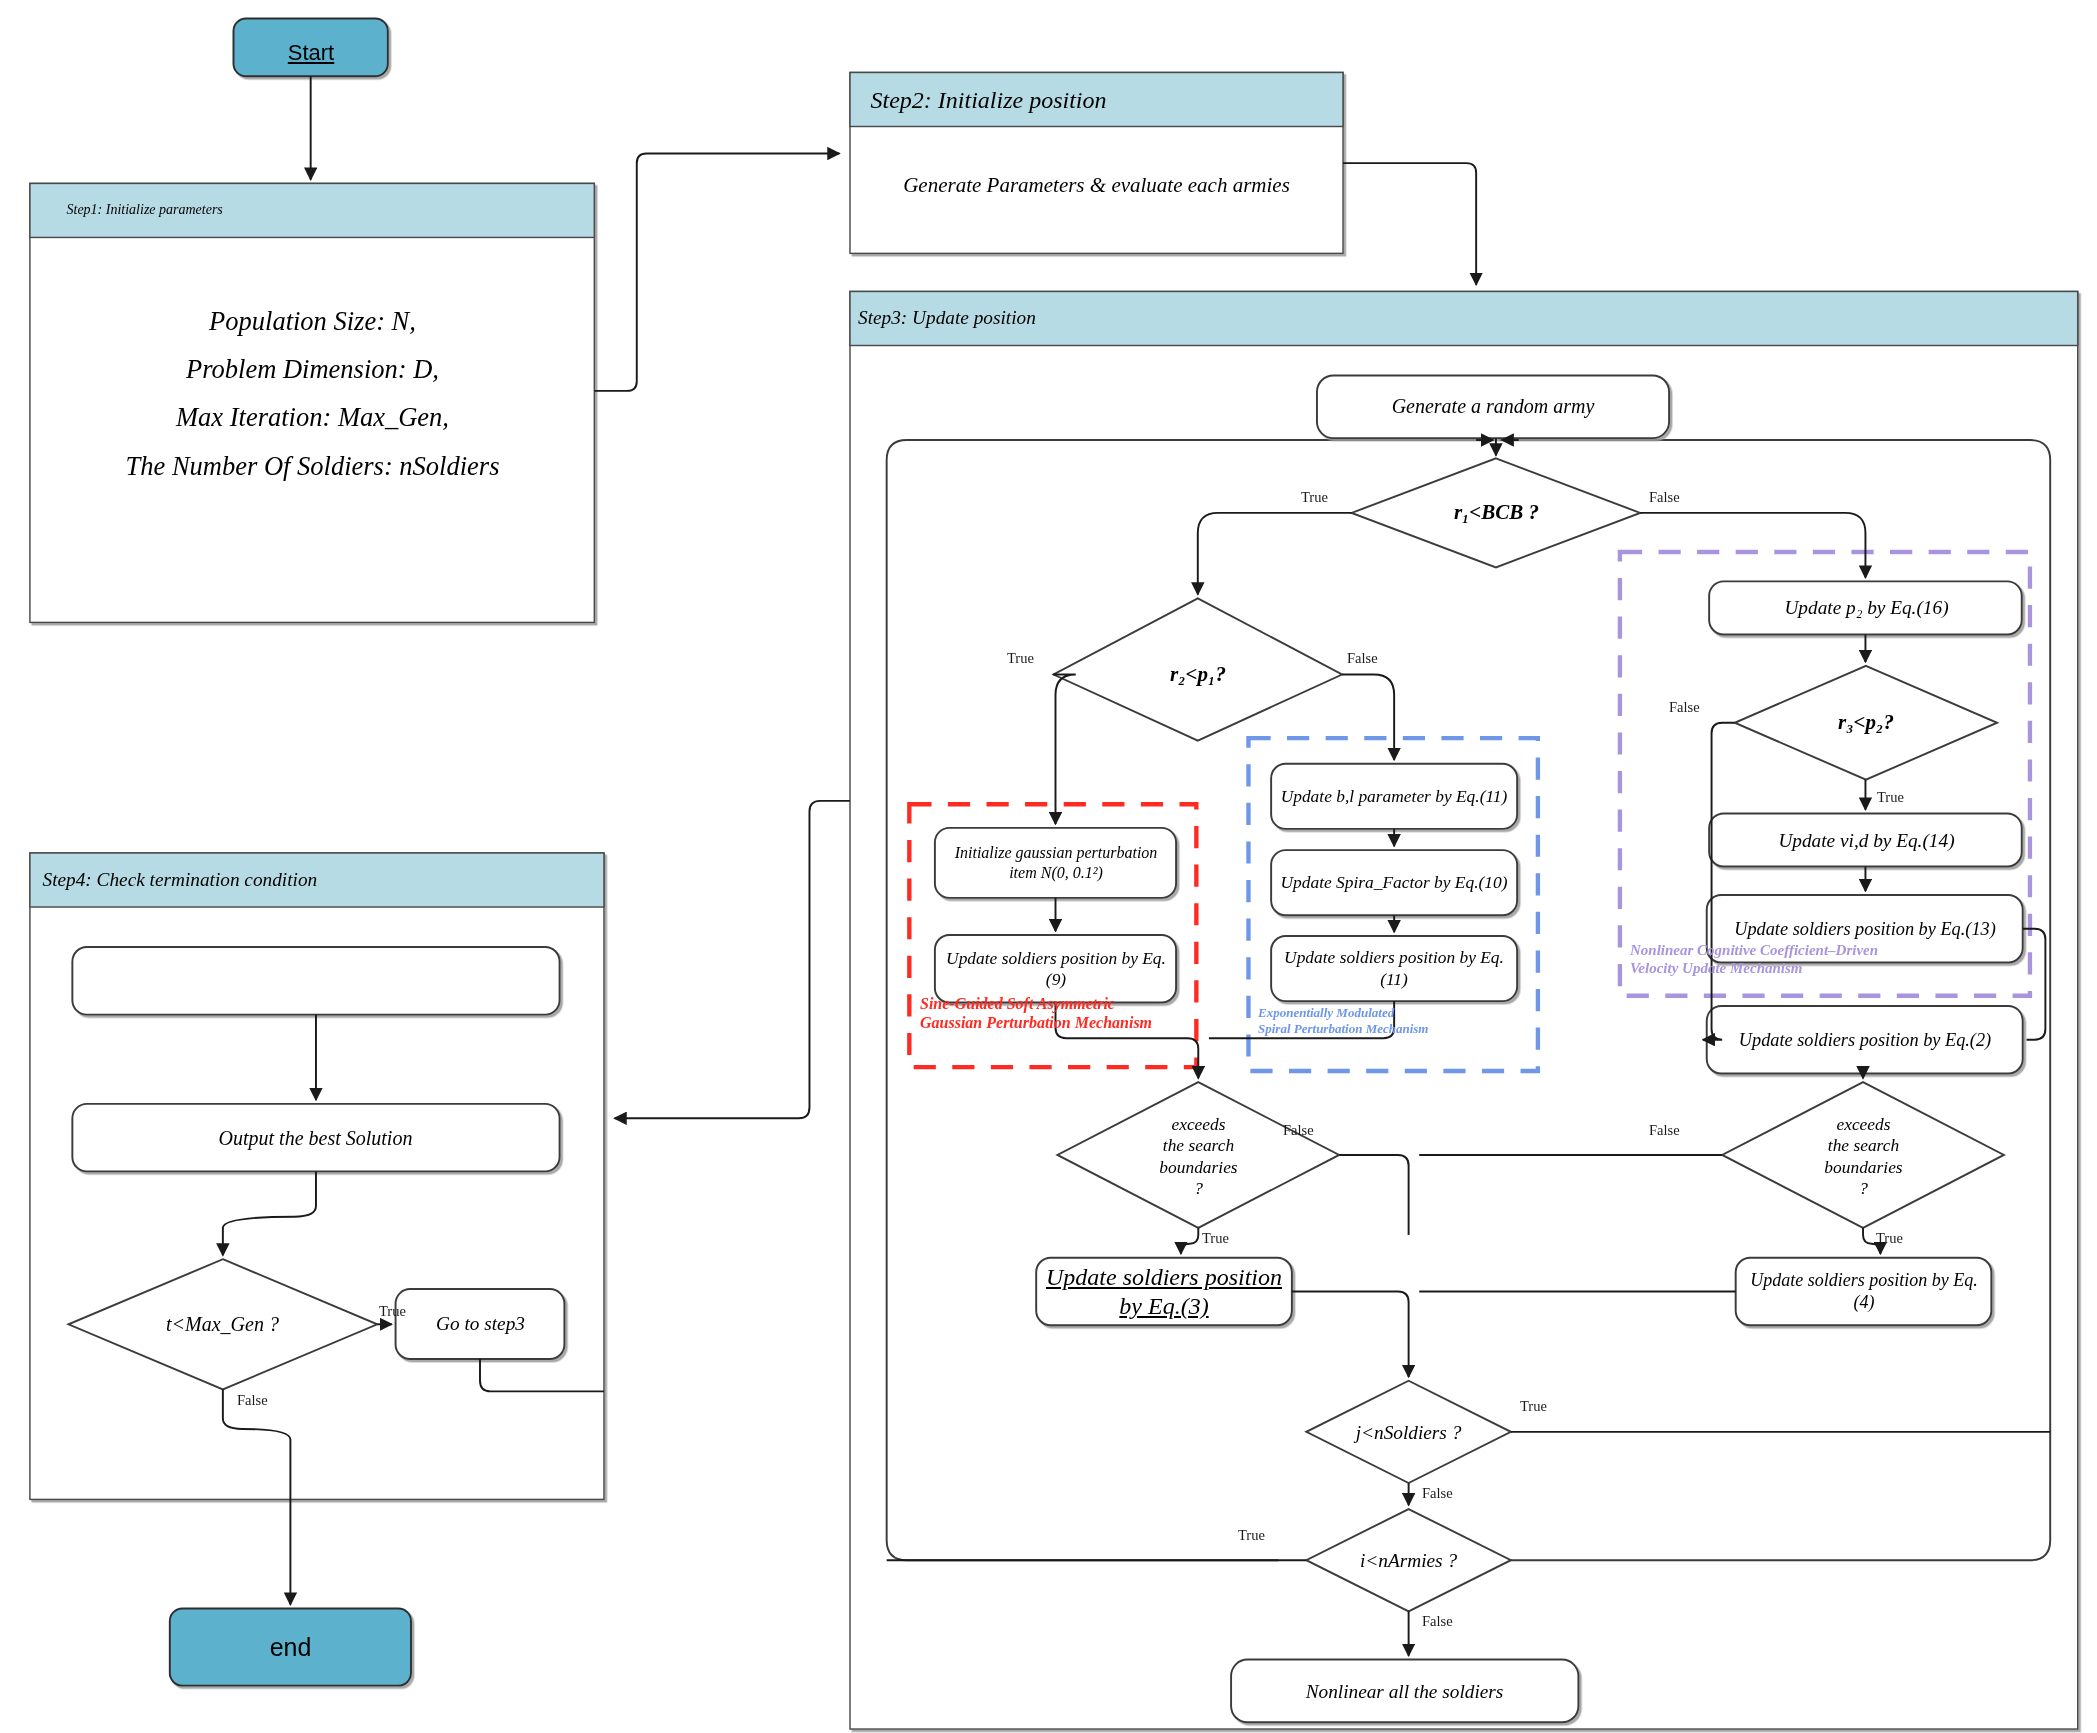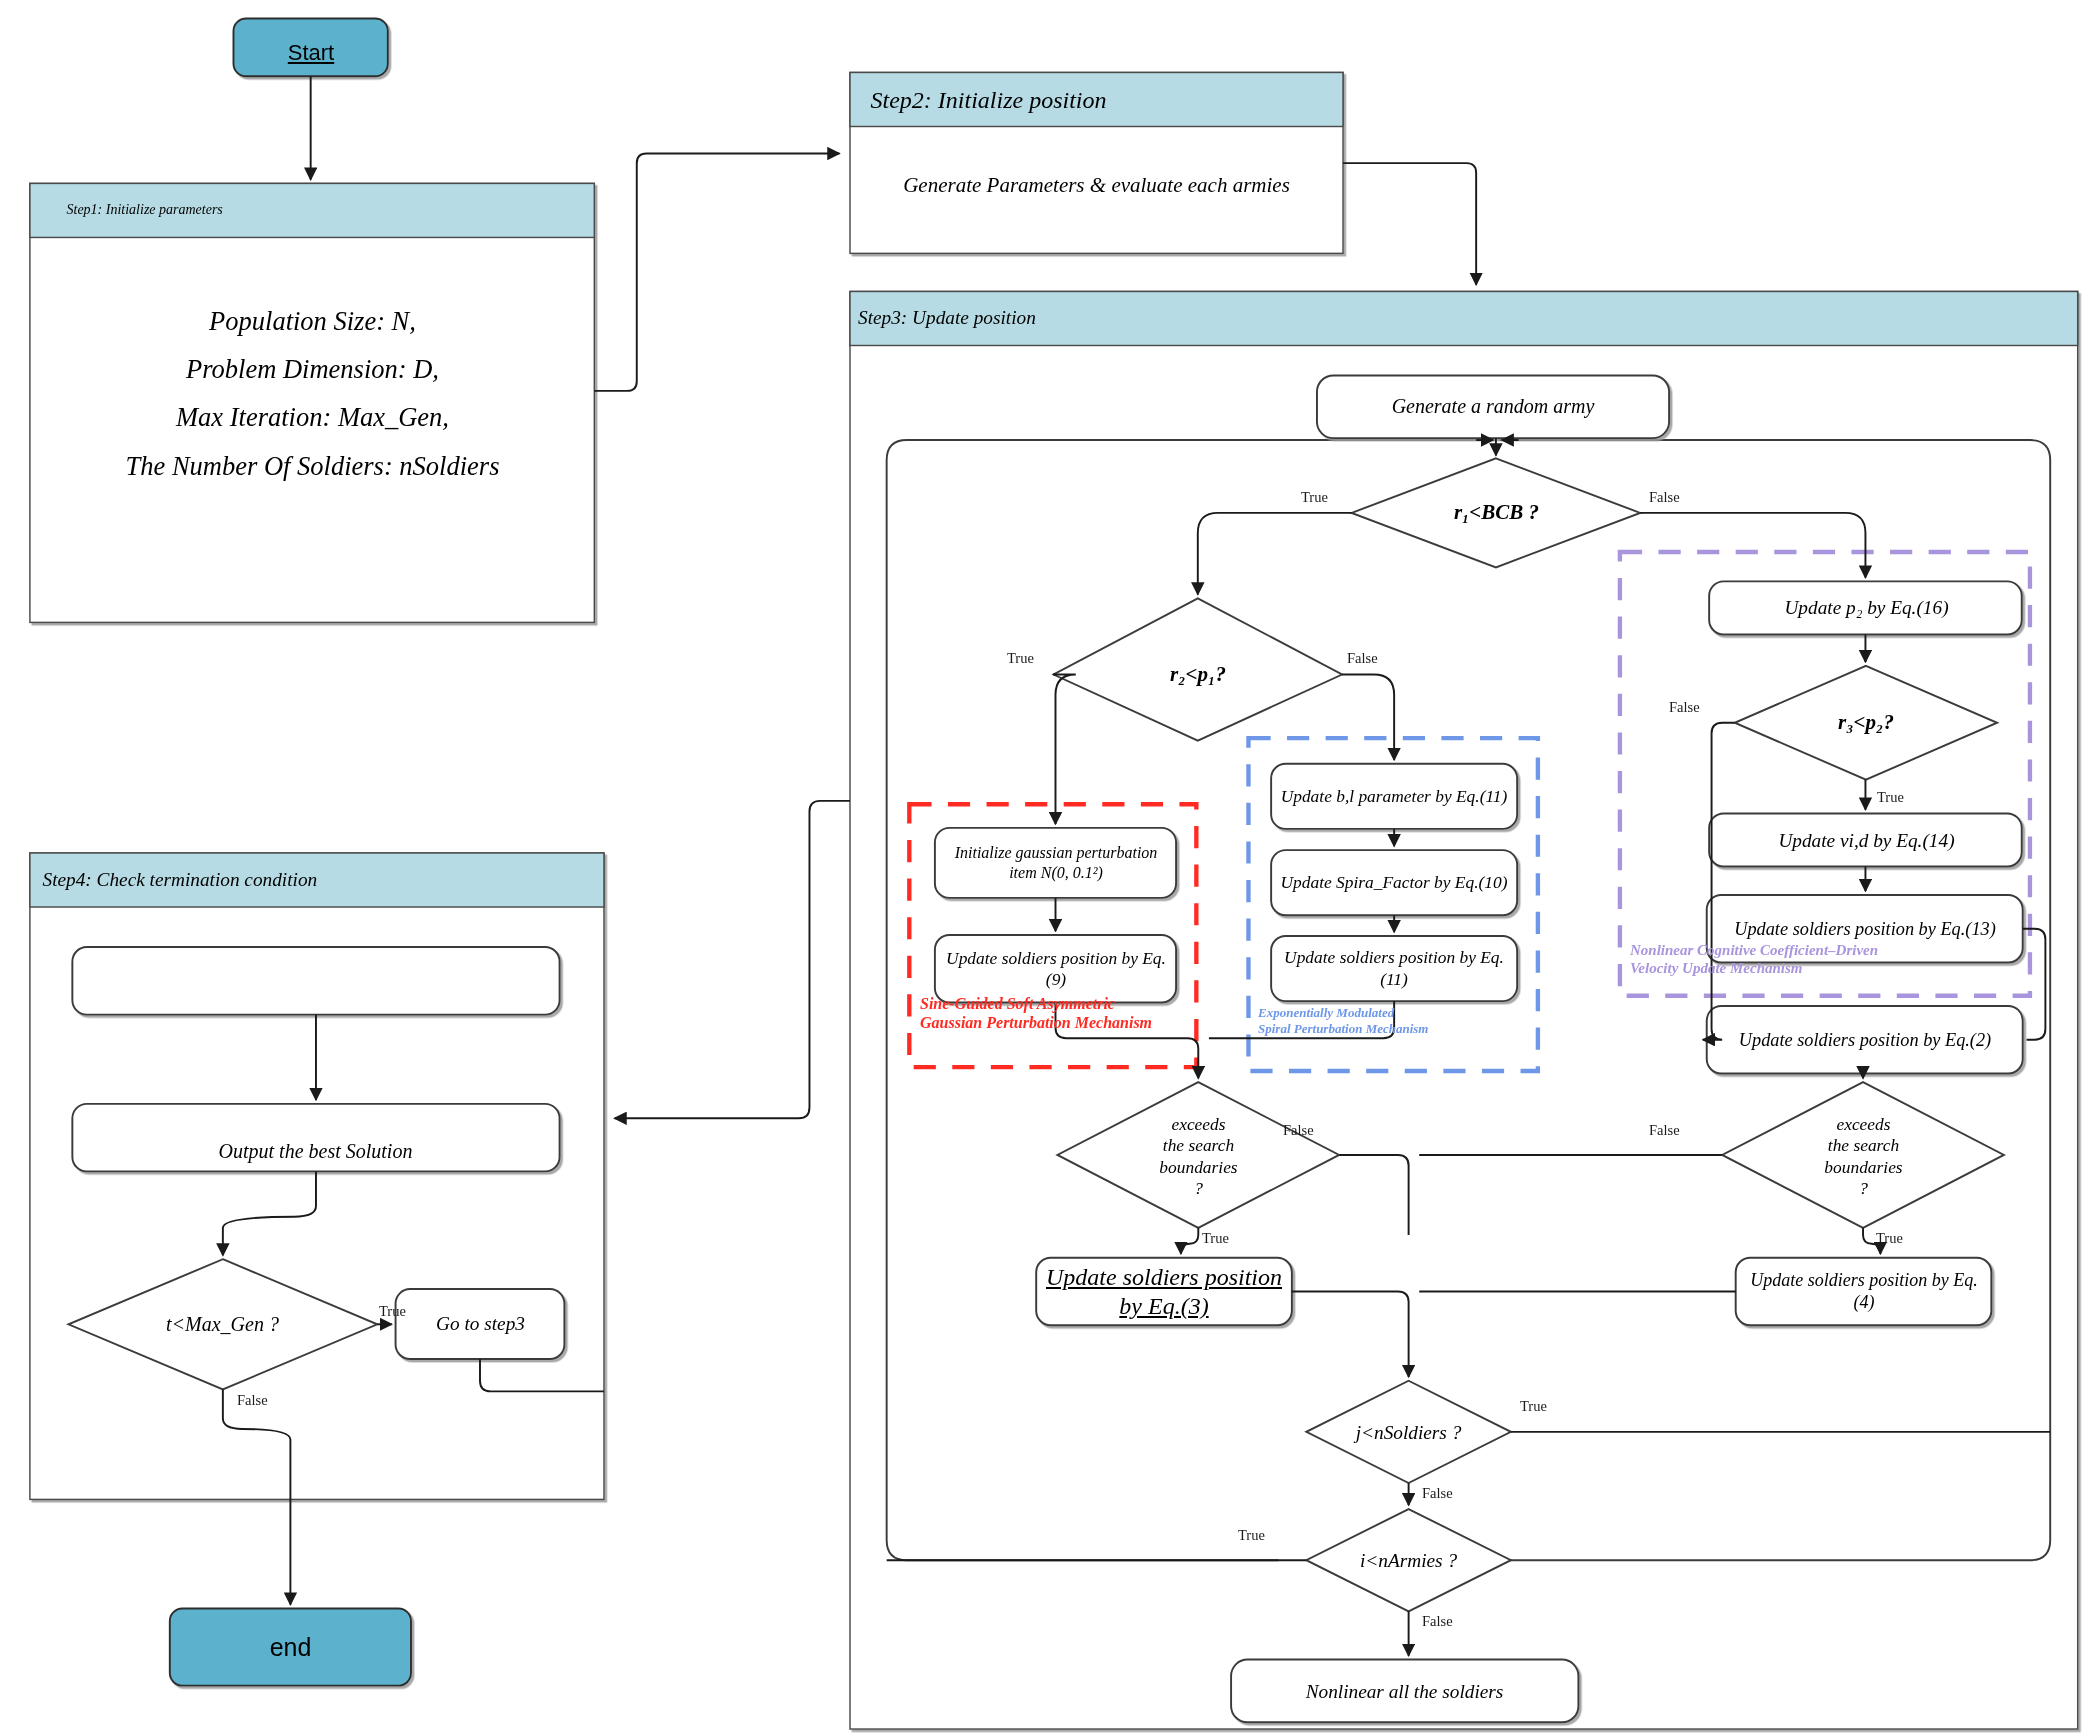--- a/index.html
+++ b/index.html
@@ -204,21 +204,21 @@
 
   <div class="node-text" style="left:1275px;top:764px;width:238px;height:65px;font-size:17.4px;">Update b,l parameter by Eq.(11)</div>
   <div class="node-text" style="left:1275px;top:850px;width:238px;height:65px;font-size:17.4px;">Update Spira_Factor by Eq.(10)</div>
   <div class="node-text" style="left:1275px;top:936px;width:238px;height:65px;font-size:17.4px;">Update soldiers position by Eq.(11)</div>
 
   <div class="node-text" style="left:1040px;top:1258px;width:248px;height:68px;font-size:24px;text-decoration:underline;">Update soldiers position by Eq.(3)</div>
   <div class="node-text" style="left:1740px;top:1258px;width:248px;height:68px;font-size:18px;">Update soldiers position by Eq.(4)</div>
 
   <div class="node-text" style="left:1231px;top:1660px;width:347px;height:63px;font-size:19.3px;">Nonlinear all the soldiers</div>
 
-  <div class="node-text" style="left:72px;top:1104px;width:487px;height:68px;font-size:20px;margin-top:13px;">Output the best Solution</div>
+  <div class="node-text" style="left:72px;top:1104px;width:487px;height:68px;font-size:20px;">Output the best Solution</div>
   <div class="node-text" style="left:396px;top:1289px;width:169px;height:70px;font-size:19.3px;">Go to step3</div>
 
   <div class="node-text" style="left:1400px;top:491px;width:193px;height:43px;font-size:21px;font-weight:bold;">r₁&lt;BCB ?</div>
   <div class="node-text" style="left:1111px;top:653px;width:174px;height:43px;font-size:21px;font-weight:bold;">r₂&lt;p₁?</div>
   <div class="node-text" style="left:1784px;top:701px;width:164px;height:43px;font-size:21px;font-weight:bold;">r₃&lt;p₂?</div>
 
   <div class="node-text" style="left:1107px;top:1094px;width:183px;height:125px;font-size:17.4px;white-space:pre-line;flex-direction:column;">exceeds
 the search
 boundaries
 ?</div>

